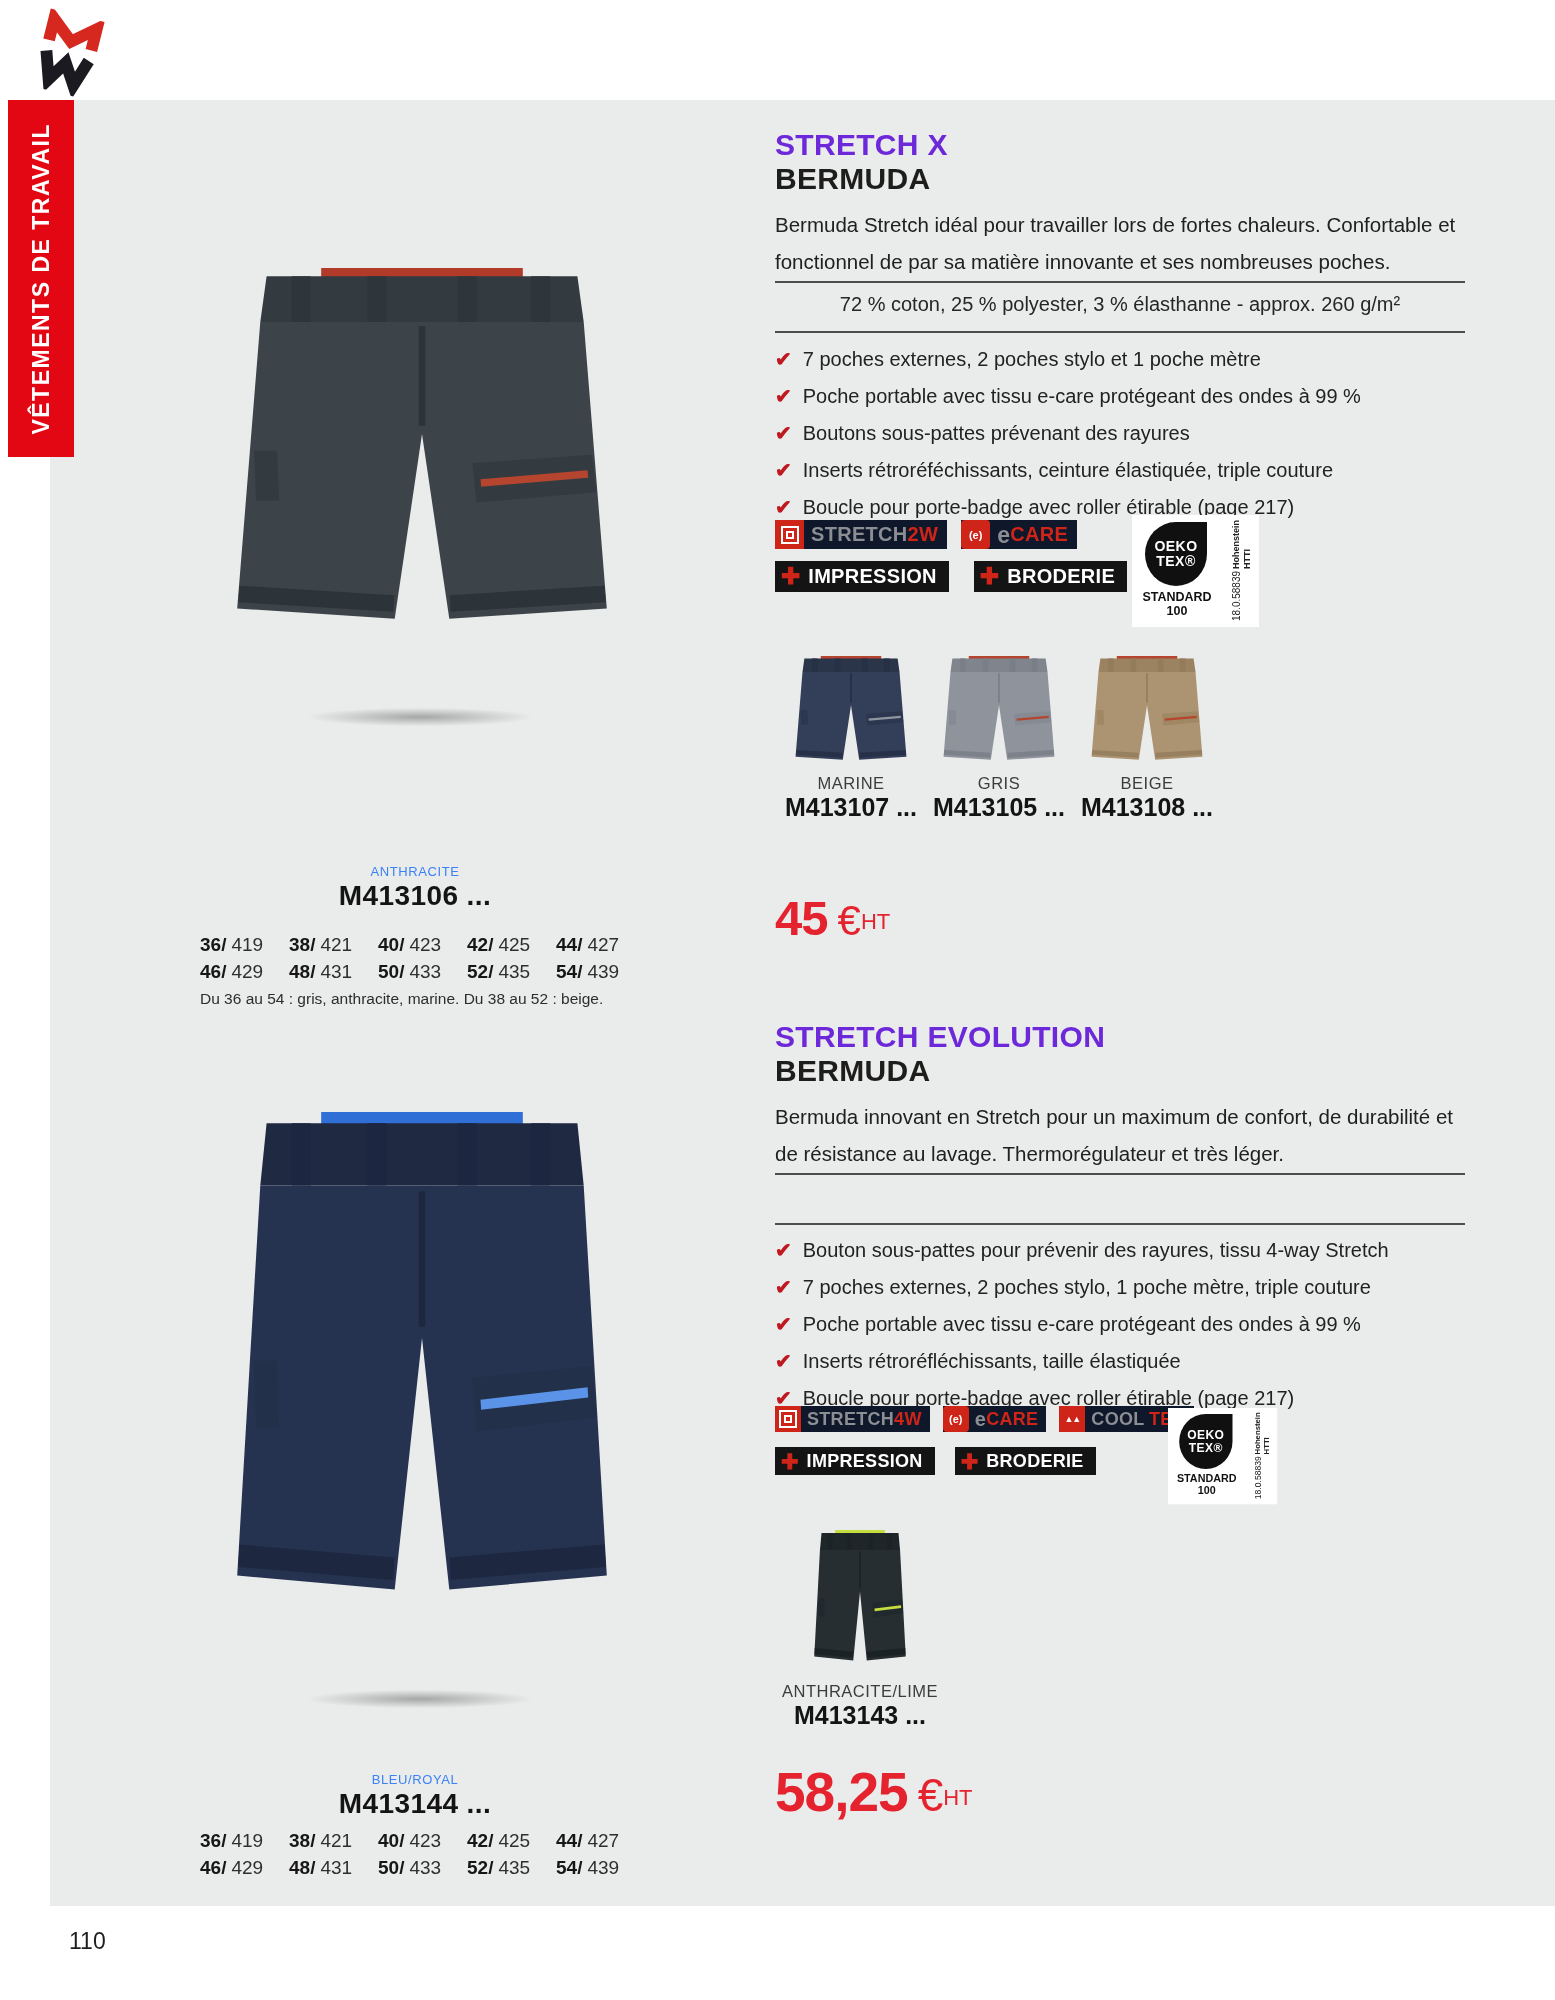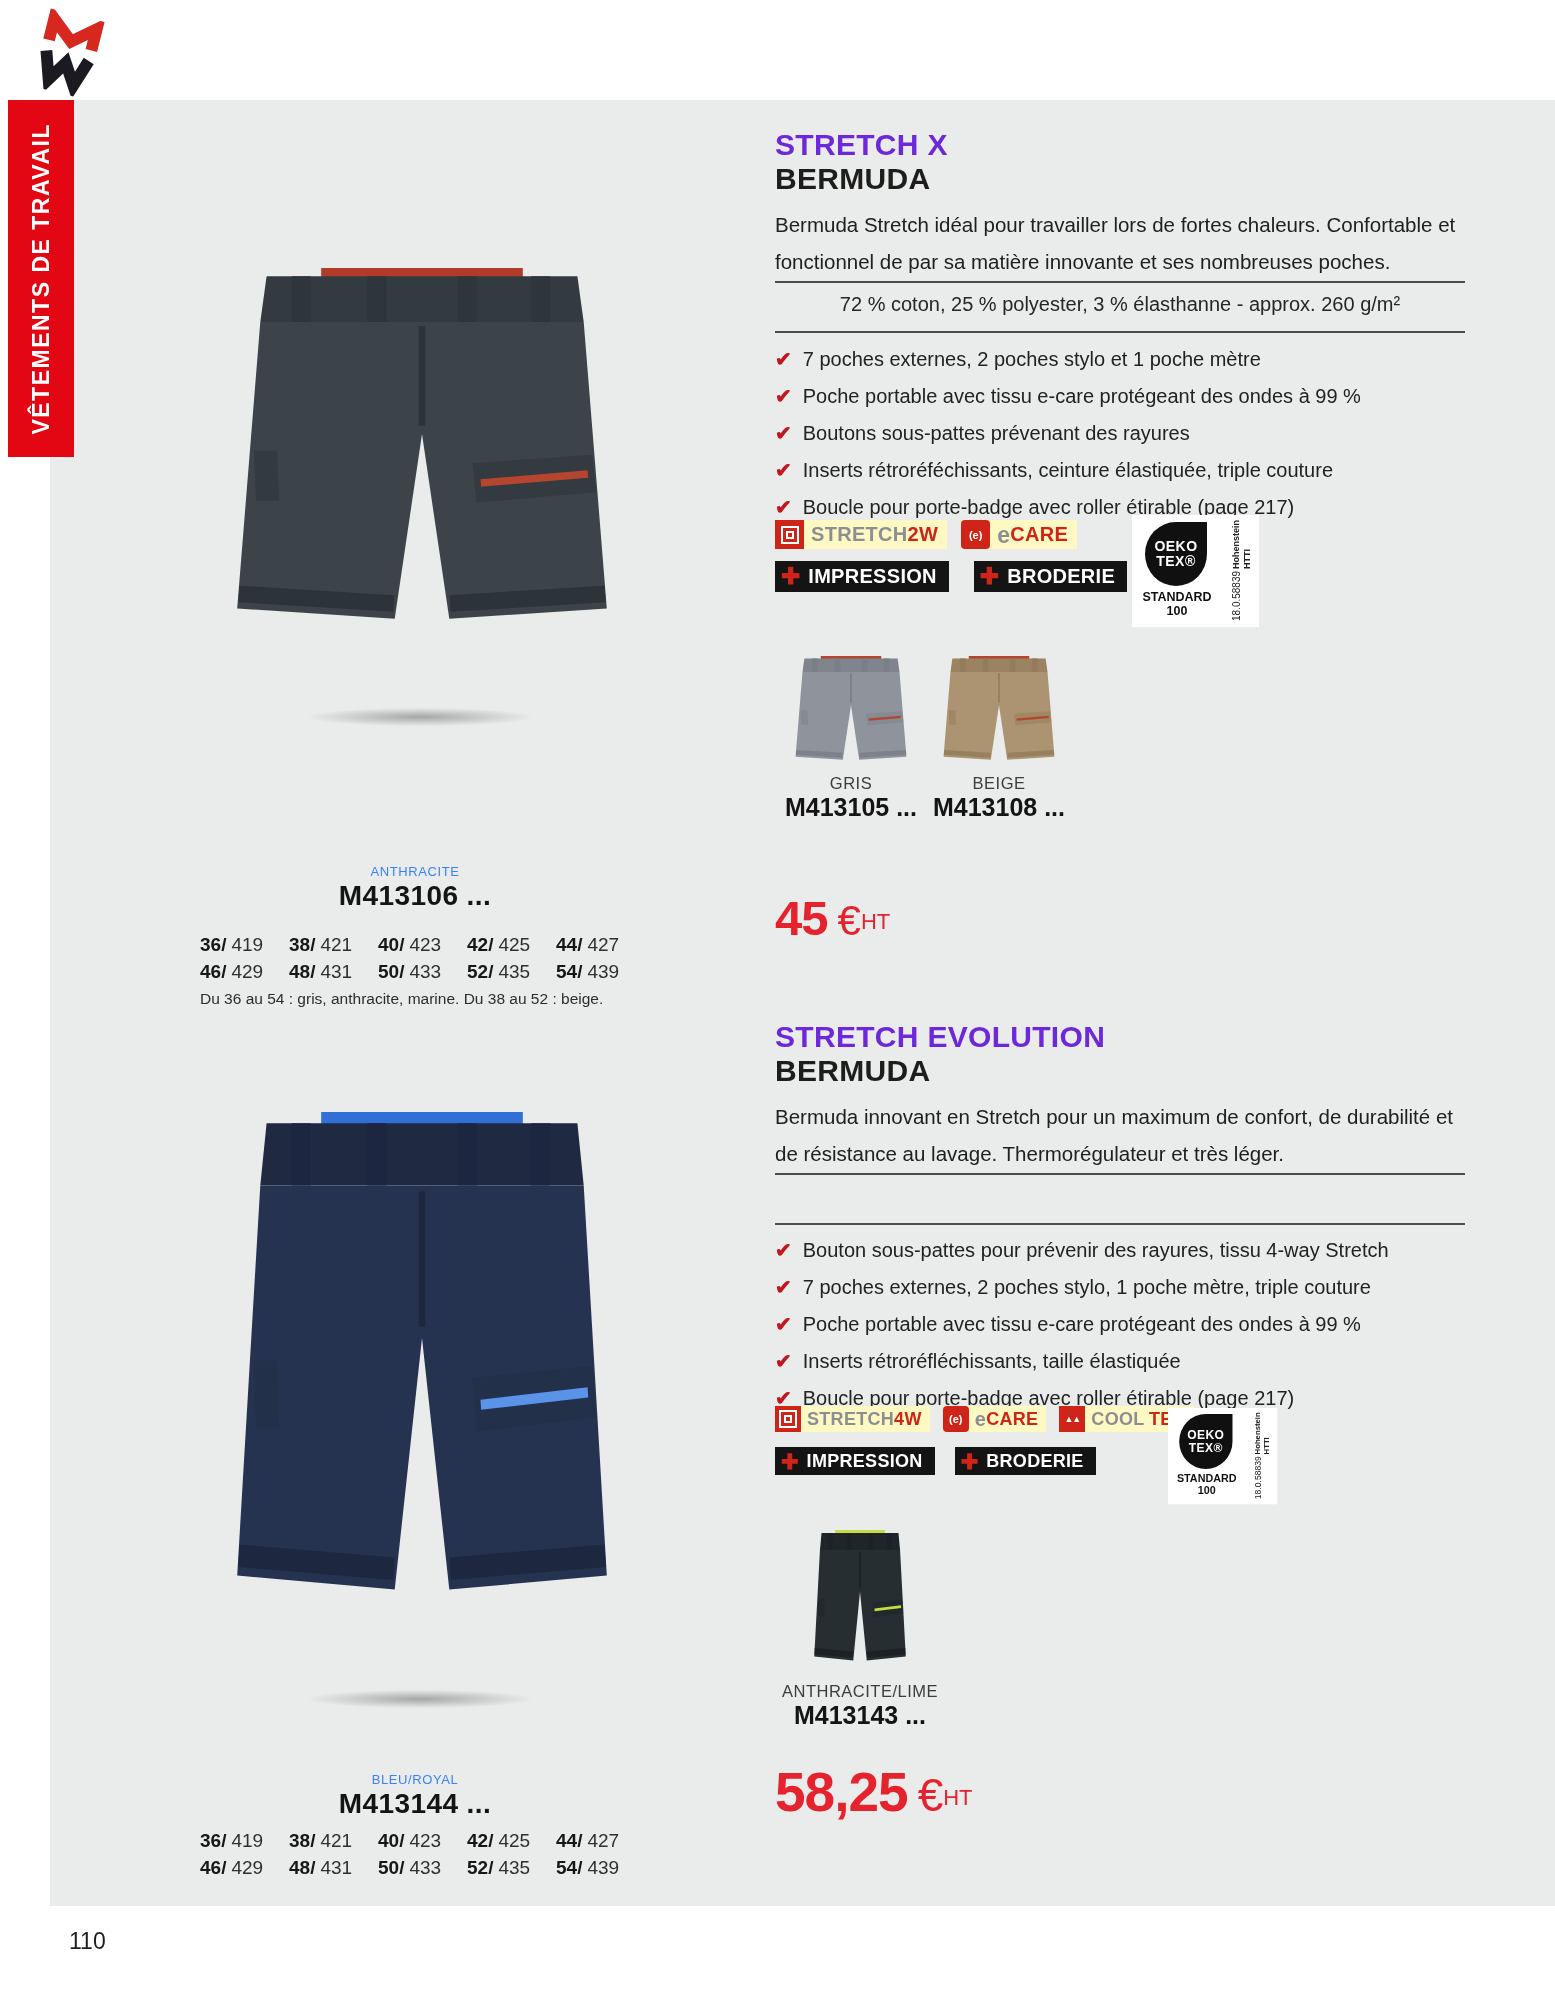--- a/index.html
+++ b/index.html
@@ -61,21 +61,21 @@
   #comp1{top:293px;} #comp2{top:1185px;}
   .feats{list-style:none;margin:0;padding:0;}
   #feats1{top:348px;} #feats2{top:1239px;}
   .feat{display:flex;gap:11px;font-size:20px;line-height:23px;margin-bottom:14px;color:#222;}
   .chk{color:#c0181f;font-weight:700;font-size:20px;}
 
   
   .badges{position:absolute;left:775px;display:flex;align-items:center;}
   #badges1{top:520px;} #badges1b{top:561px;} #badges2{top:1406px;} #badges2b{top:1447px;}
   .badge{display:inline-flex;align-items:center;}
-  .badge.gray{height:29px;background:#fef9c3;margin-right:14px;padding-right:9px;}
+  .badge.gray{height:29px;background:#0f172a;margin-right:14px;padding-right:9px;}
   .badge.black{height:31px;background:#141414;margin-right:25px;padding:0 12px 0 6px;}
   .bicon{width:29px;height:29px;background:#cf2418;display:flex;align-items:center;justify-content:center;
          margin-right:7px;flex:none;}
   .bicon .q1{width:14px;height:14px;border:2.5px solid #fff;display:flex;align-items:center;justify-content:center;}
   .bicon .q1 .q2{width:4px;height:4px;border:2px solid #fff;}
   .bicon.ec{color:#fff;font-size:11px;font-weight:700;border-radius:4px;}
   .bicon.ct{color:#fff;font-size:9px;letter-spacing:-1px;}
   .bt{font-weight:800;font-size:20px;letter-spacing:.3px;white-space:nowrap;}
   .gray-t{color:#8b8e92;} .red-t{color:#cf2418;} .white-t{color:#ffffff;}
   .low{text-transform:lowercase;font-size:23px;line-height:20px;}
@@ -253,20 +253,27 @@
       <div>100</div>
     </div>
     <div class="ocert">
       <span>18.0.58839</span>
       <span class="inst">Hohenstein HTTI</span>
     </div>
   </div>
 
   <div id="thumbs1">
     <div class="vcell">
+      <svg class="shorts v-marine" viewBox="0 0 100 92" preserveAspectRatio="none">
+          <use href="#shorts-sym"></use>
+        </svg>
+      <div class="vlabel">MARINE</div>
+      <div class="vref">M413107 ...</div>
+    </div>
+    <div class="vcell">
       <svg class="shorts v-gris" viewBox="0 0 100 92" preserveAspectRatio="none">
           <use href="#shorts-sym"></use>
         </svg>
       <div class="vlabel">GRIS</div>
       <div class="vref">M413105 ...</div>
     </div>
     <div class="vcell">
       <svg class="shorts v-beige" viewBox="0 0 100 92" preserveAspectRatio="none">
           <use href="#shorts-sym"></use>
         </svg>

